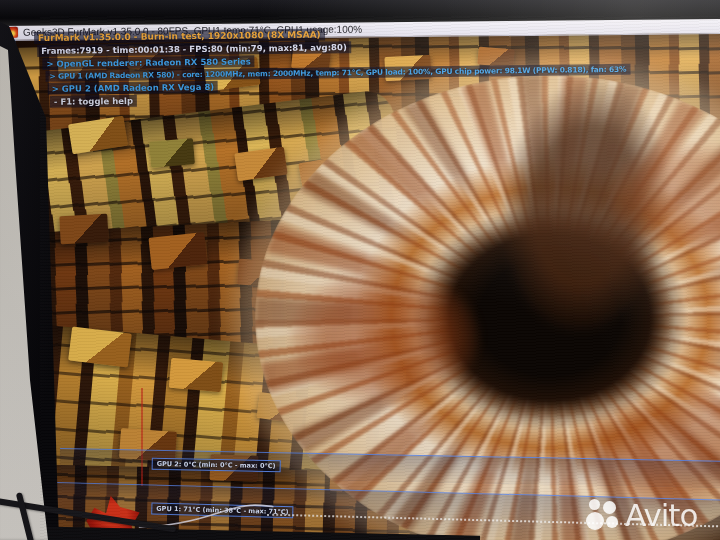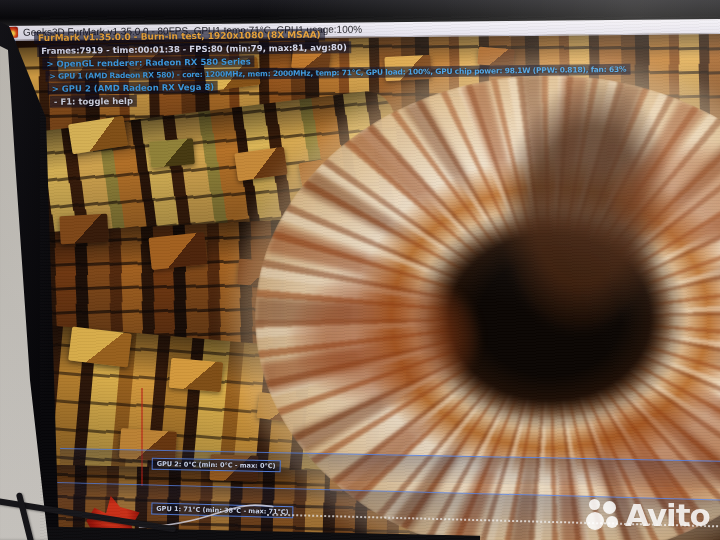--- a/index.html
+++ b/index.html
@@ -120,21 +120,21 @@
                linear-gradient(245deg,rgba(255,255,255,.04),rgba(0,0,0,0) 30%,rgba(10,5,15,.12) 88%);}
 
   
   #watermark{left:586px;top:497px;z-index:12;display:flex;align-items:center;gap:3px;}
   #avito-logo{position:static;width:36px;height:33px;position:relative;flex:0 0 36px;}
   #avito-logo i{position:absolute;border-radius:50%;background:rgba(255,255,255,.85);}
   #avito-logo .c1{left:3px;top:0;width:11px;height:11px;}
   #avito-logo .c2{left:17px;top:2px;width:13px;height:13px;}
   #avito-logo .c3{left:0;top:13px;width:18px;height:18px;}
   #avito-logo .c4{left:20px;top:17px;width:12px;height:12px;}
-  #avito-text{position:static;font-size:31px;font-weight:bold;color:rgba(255,255,255,.85);
+  #avito-text{position:static;font-size:31px;font-weight:normal;color:rgba(255,255,255,.85);
     letter-spacing:-1px;text-shadow:0 1px 2px rgba(80,40,10,.25);}
 </style>
 </head>
 <body>
 
 <div id="stage">
 
   <div class="render-base">
     <div class="band bnd1">
         <div class="band-shade"></div>

